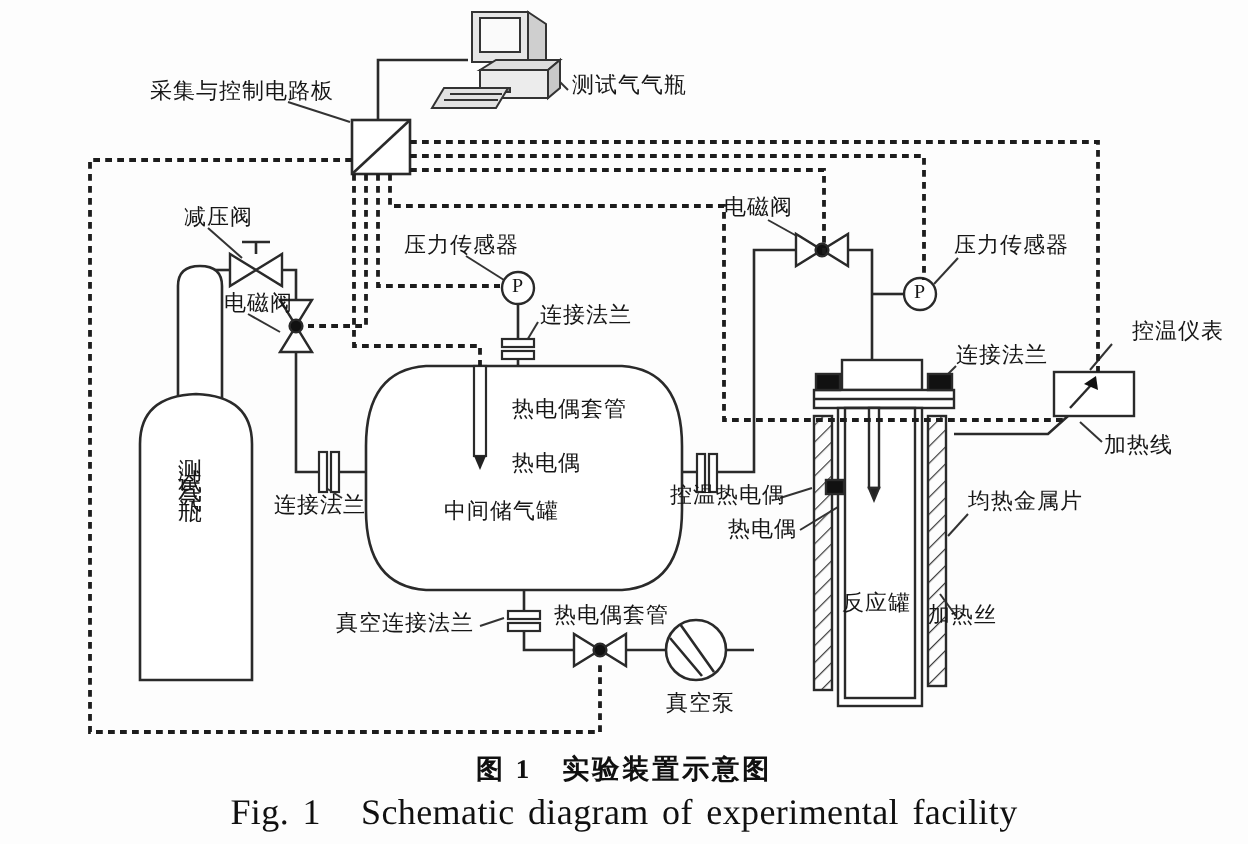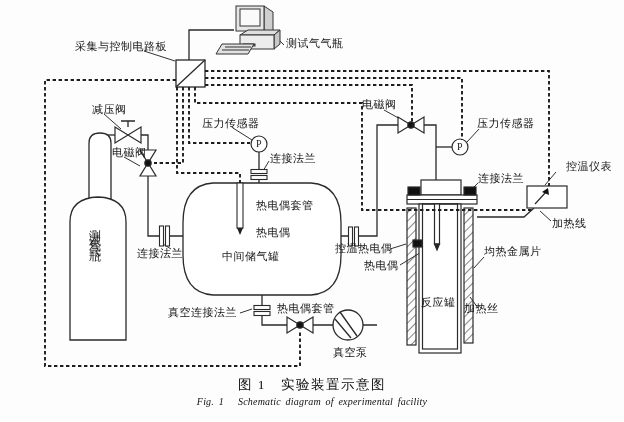--- a/index.html
+++ b/index.html
@@ -3,22 +3,22 @@
 <meta charset="utf-8">
 <style>
   html,body{margin:0;padding:0;background:#ffffff;}
   #page{position:relative;width:624px;height:422px;background:#fdfdfd;overflow:hidden;
         font-family:"Liberation Serif","DejaVu Serif",serif;color:#141414;}
   #diagram-svg{position:absolute;left:0;top:0;}
   .lbl{position:absolute;font-size:11px;line-height:12px;white-space:pre;letter-spacing:0.5px;color:#161616;}
   .vert{writing-mode:vertical-rl;letter-spacing:5px;font-size:12px;}
   .p-letter{position:absolute;font-size:10px;font-family:"Liberation Serif",serif;color:#161616;}
   .caption{position:absolute;left:0;width:624px;text-align:center;white-space:pre;color:#101010;}
-  .caption-zh{top:376px;font-size:13.5px;letter-spacing:1.5px;font-weight:400;}
-  .caption-en{top:396px;font-size:10px;letter-spacing:0.2px;word-spacing:2px;font-style:italic;}
+  .caption-zh{top:376px;font-size:13.5px;letter-spacing:1.5px;font-weight:700;}
+  .caption-en{top:396px;font-size:18px;letter-spacing:0.2px;word-spacing:2px;}
 </style>
 </head>
 <body>
 
 <div id="page">
 
 <svg id="diagram-svg" width="624" height="422" viewBox="0 0 624 422">
   <defs>
     <pattern id="hatch" patternUnits="userSpaceOnUse" width="6" height="6" patternTransform="rotate(45)">
       <line x1="0" y1="0" x2="0" y2="6" stroke="#3a3a3a" stroke-width="1.2"></line>

